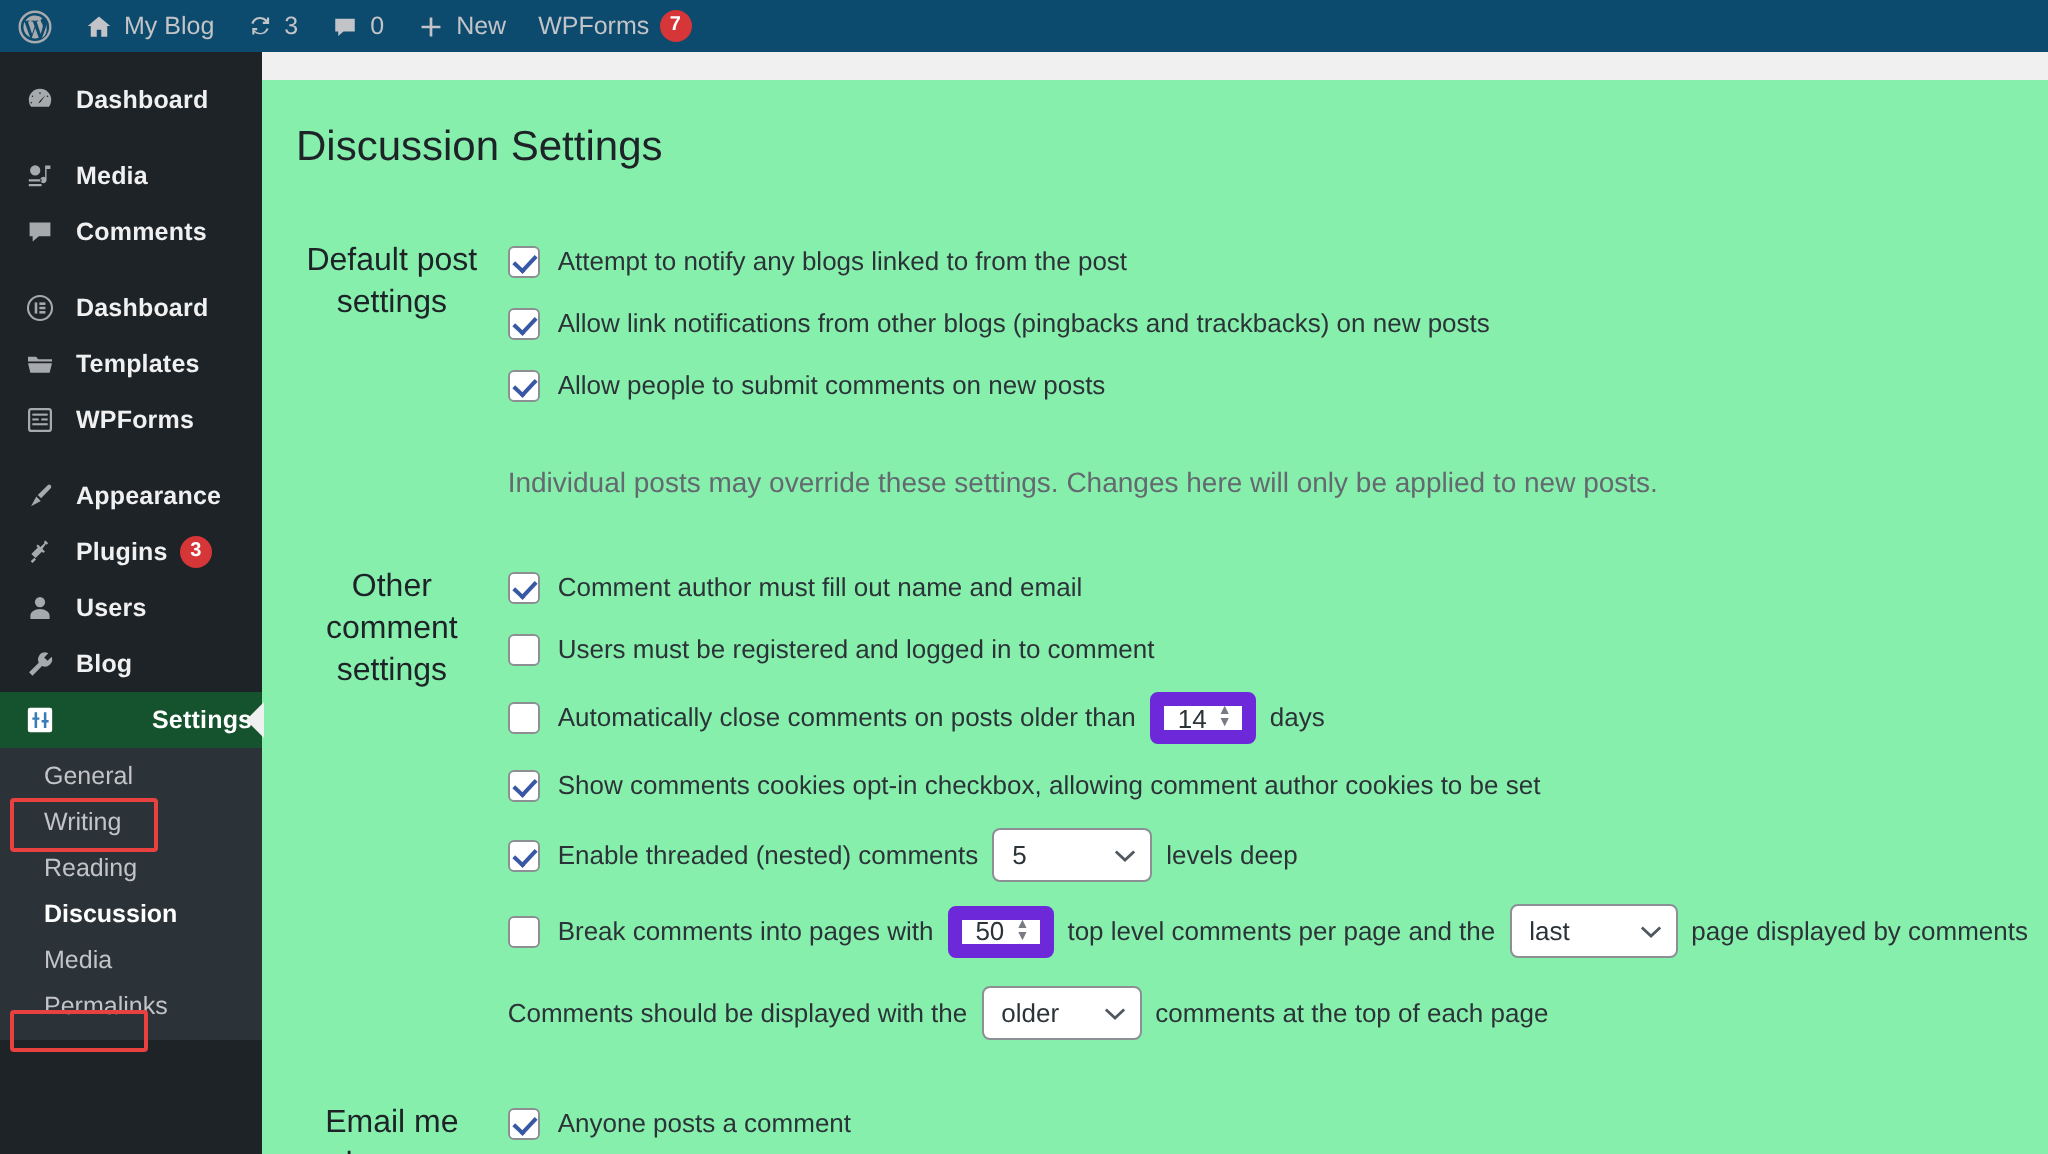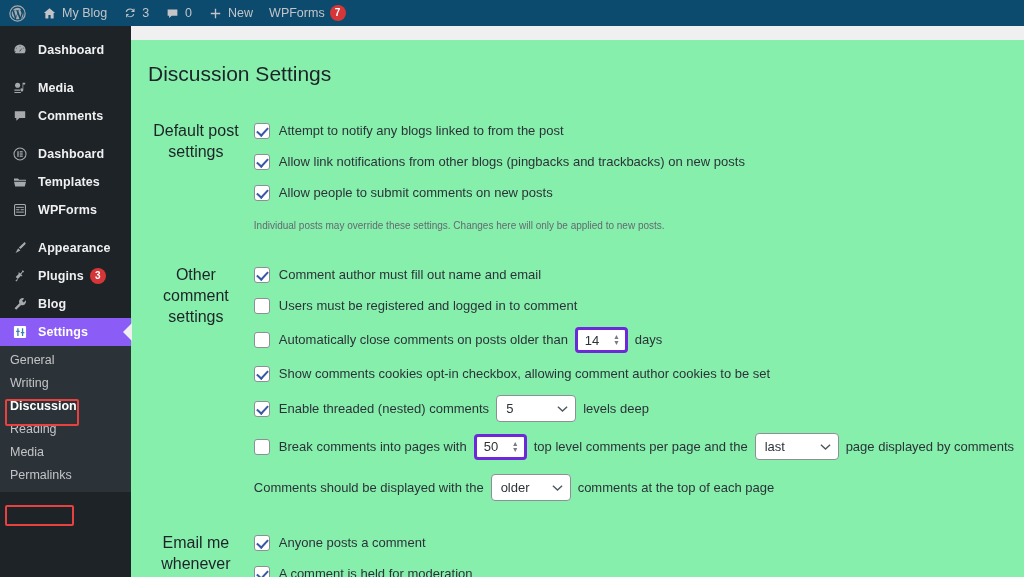--- a/index.html
+++ b/index.html
@@ -61,30 +61,30 @@
   }
   .menu-item .mi-label { font-weight: 600; font-size: 12.5px; letter-spacing: .1px;}
   .menu-sep { height: 10px; }
   .menu-badge {
     display: inline-flex; align-items: center; justify-content: center;
     min-width: 16px; height: 16px; padding: 0 4px; margin-left: 6px;
     border-radius: 8px; background: #d63638; color: #fff;
     font-size: 10px; font-weight: 600; line-height: 1;
   }
   .menu-item.current {
-    background: #8b5cf6; color: #fff;
+    background: #14532d; color: #fff; gap: 38px;
   }
   .menu-item.current .mi-icon { color: #fff; }
   .menu-item.current::after {
     content: ""; position: absolute; right: -1px; top: 50%;
     transform: translateY(-50%);
     border-style: solid; border-width: 9px 9px 9px 0;
     border-color: transparent #f0f0f1 transparent transparent;
   }
-  .submenu { background: #2c3338; padding: 2px 0 6px 0; }
+  .submenu { background: #2c3338; padding: 2px 0 6px 12px; }
   .submenu-item {
     display: flex; align-items: center;
     height: 23px; padding-left: 10px;
     color: #c3c4c7; font-size: 12.5px;
   }
   .submenu-item.current { color: #fff; font-weight: 700; }
 
   
   .annot {
     position: absolute;
@@ -137,30 +137,30 @@
   }
   .cb.checked::after {
     content: "";
     position: absolute; left: 4.5px; top: 1px;
     width: 5px; height: 9px;
     border: solid #3858a6; border-width: 0 2px 2px 0;
     transform: rotate(43deg);
   }
 
   .desc {
-    font-size: 10px; color: #646970; line-height: 1.5;
-    margin-top: 15px;
+    font-size: 14px; color: #646970; line-height: 1.5;
+    margin-top: 28px;
   }
 
   
   .num-input {
     display: inline-flex; align-items: center;
     height: 26px; width: 53px;
     margin: 0 7px;
-    border: 3px solid #6d28d9; border-radius: 4px;
+    border: 7px solid #6d28d9; border-radius: 4px;
     background: #fff;
     padding: 0 2px 0 7px;
     font-size: 13px; color: #2c3338;
     justify-content: space-between;
     flex: 0 0 auto;
   }
   .num-input .nv { line-height: 1; }
   .spin {
     display: flex; flex-direction: column; align-items: center;
     justify-content: center; width: 13px; color: #787c82;
@@ -325,20 +325,29 @@
       <span class="mi-icon">
         <svg width="16" height="16" viewBox="0 0 20 20">
             <path d="M13.4 2.8l-1 1 .5.5-2.6 2.6-1.6-1.6-1 1 .9.9-4 4 2.6 2.6 4-4 .9.9 1-1-1.6-1.6L13.6 5l.5.5 1-1z" fill="currentColor"></path>
             <path d="M4.2 15.8l2.2-2.2 1.1 1.1-2.2 2.2z" fill="currentColor"></path>
           </svg>
       </span>
       <span class="mi-label">Plugins</span>
       <span class="menu-badge">3</span>
     </div>
 
+    <div class="menu-item">
+      <span class="mi-icon">
+        <svg width="16" height="16" viewBox="0 0 20 20">
+            <circle cx="10" cy="6.3" r="3.2" fill="currentColor"></circle>
+            <path d="M10 10.6c-3.3 0-6 1.9-6 4.2v2h12v-2c0-2.3-2.7-4.2-6-4.2z" fill="currentColor"></path>
+          </svg>
+      </span>
+      <span class="mi-label">Users</span>
+    </div>
 
     <div class="menu-item">
       <span class="mi-icon">
         <svg width="16" height="16" viewBox="0 0 20 20">
             <path d="M13.3 2.6a4.6 4.6 0 00-4.1 6.6l-6 6 2.1 2.1 6-6a4.6 4.6 0 006-5.9l-2.6 2.6-2.1-2.1 2.6-2.6a4.6 4.6 0 00-1.9-.7z" fill="currentColor"></path>
           </svg>
       </span>
       <span class="mi-label">Blog</span>
     </div>
 
@@ -352,25 +361,25 @@
       <span class="mi-label">Settings</span>
     </div>
 
     <div class="submenu">
       <div class="submenu-item">
         <span>General</span>
       </div>
       <div class="submenu-item">
         <span>Writing</span>
       </div>
+      <div class="submenu-item">
+        <span>Reading</span>
+      </div>
       <div class="submenu-item current">
         <span>Discussion</span>
-      </div>
-      <div class="submenu-item">
-        <span>Reading</span>
       </div>
       <div class="submenu-item">
         <span>Media</span>
       </div>
       <div class="submenu-item">
         <span>Permalinks</span>
       </div>
     </div>
   </div>
 

